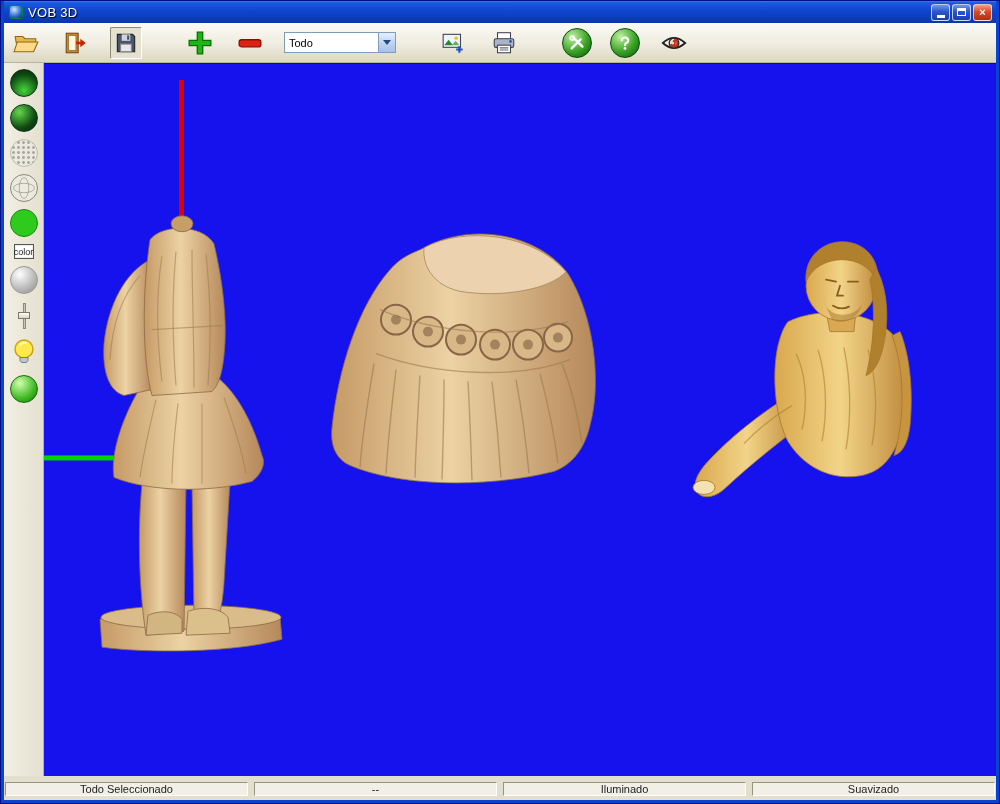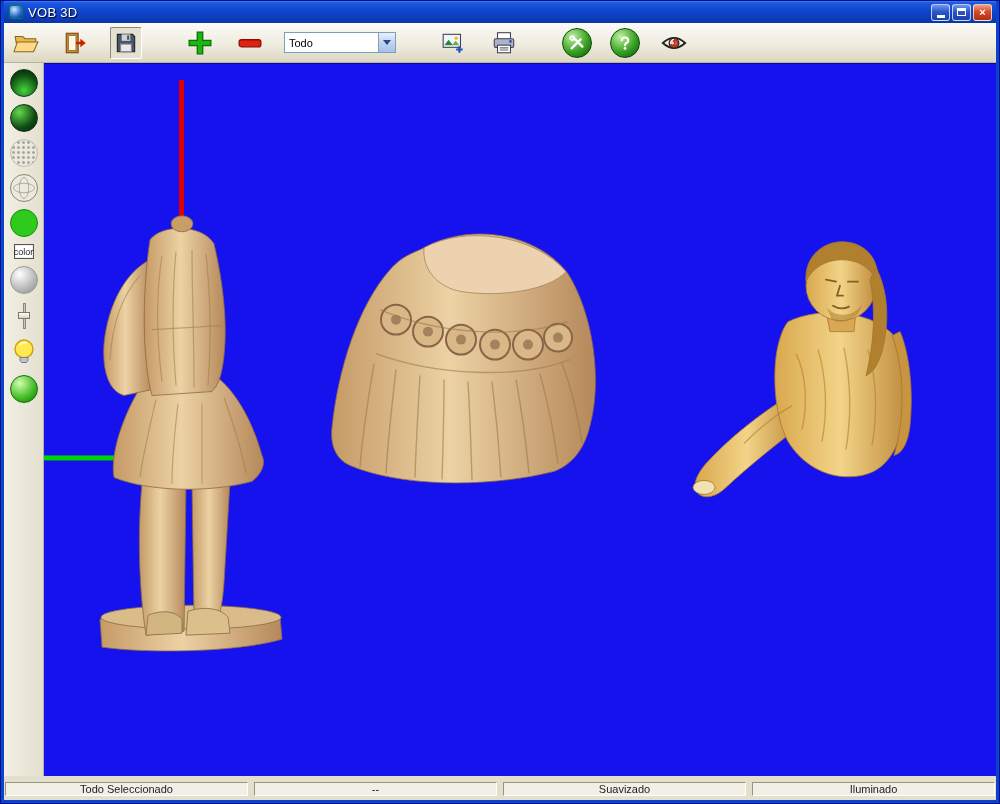--- a/index.html
+++ b/index.html
@@ -376,20 +376,20 @@
   </div>
 
   <div class="statusbar">
     <div class="statuscell">
         <span>Todo Seleccionado</span>
       </div>
     <div class="statuscell">
         <span>--</span>
       </div>
     <div class="statuscell">
+        <span>Iluminado</span>
+      </div>
+    <div class="statuscell">
         <span>Suavizado</span>
       </div>
-    <div class="statuscell">
-        <span>Iluminado</span>
-      </div>
   </div>
 
 </div>
 
 </body></html>

